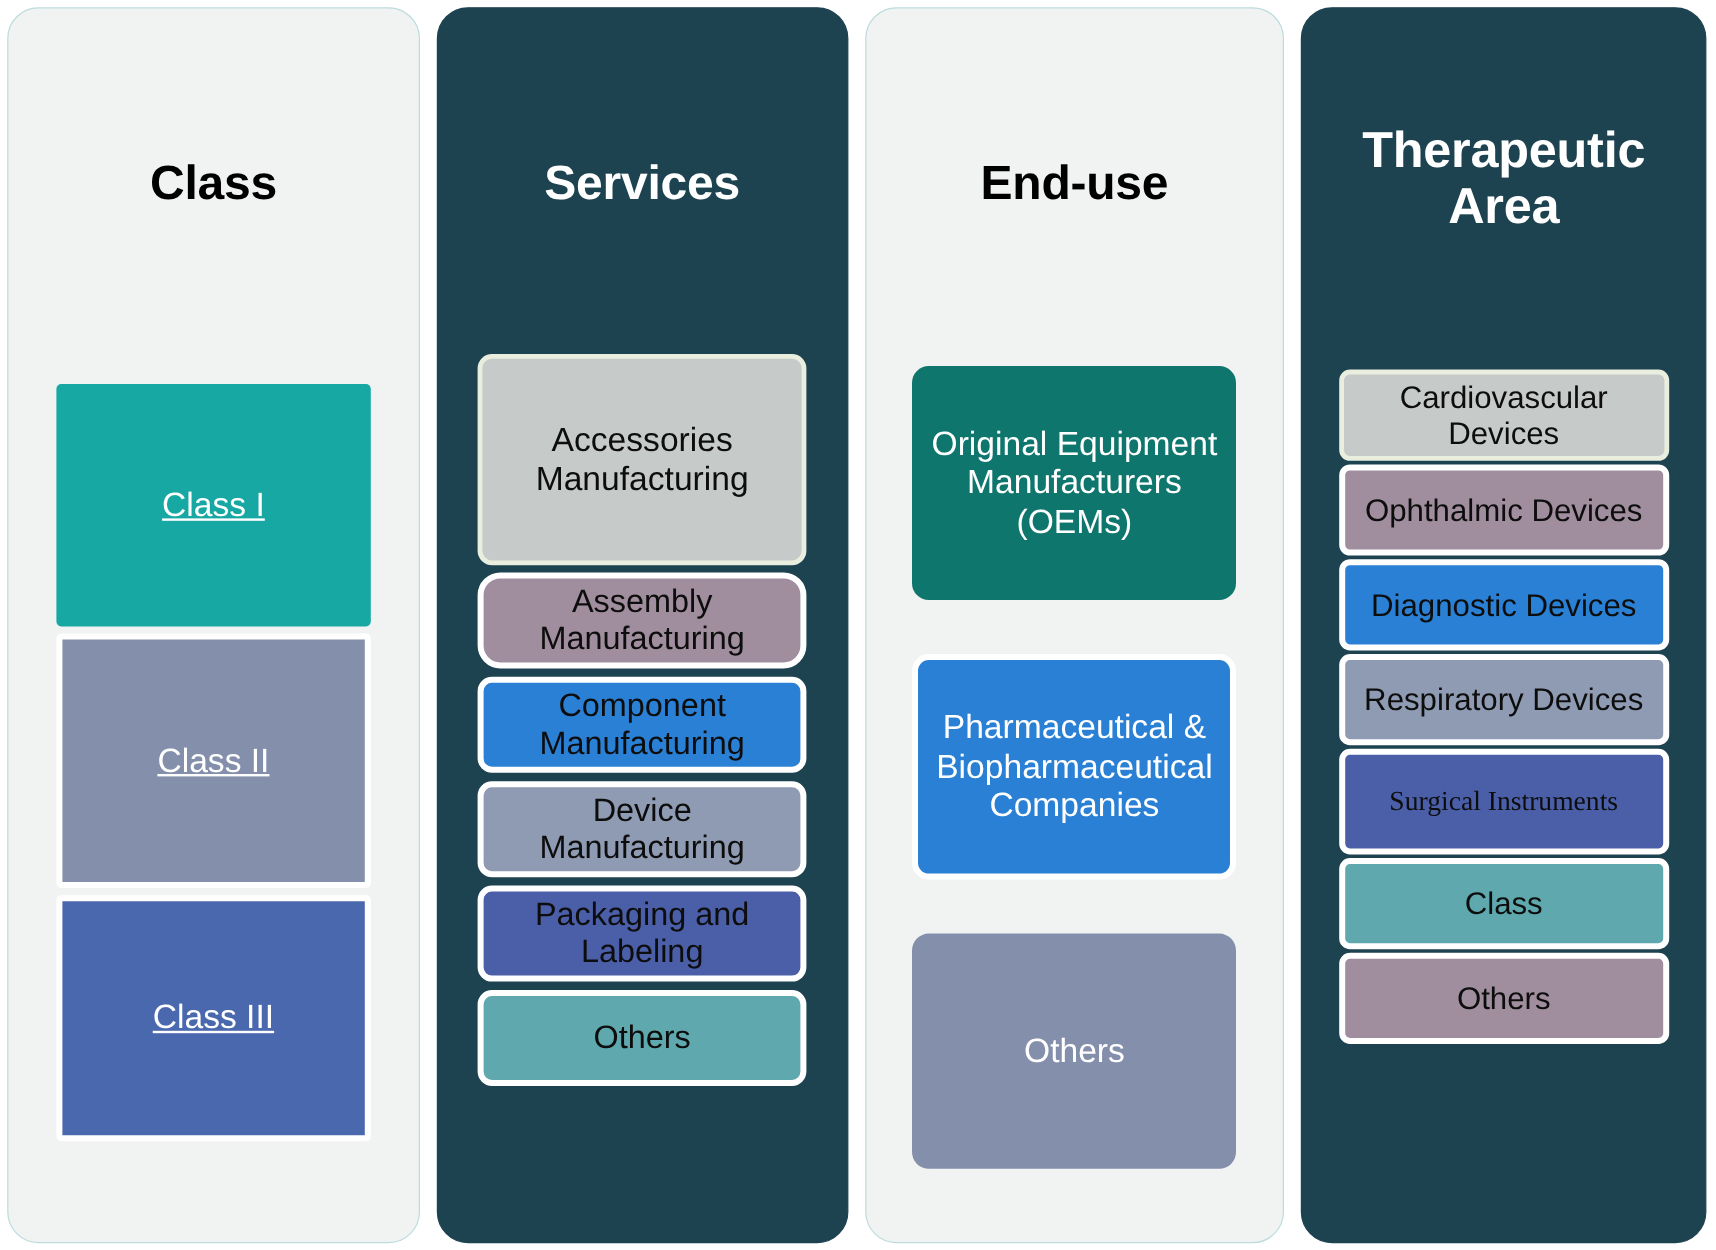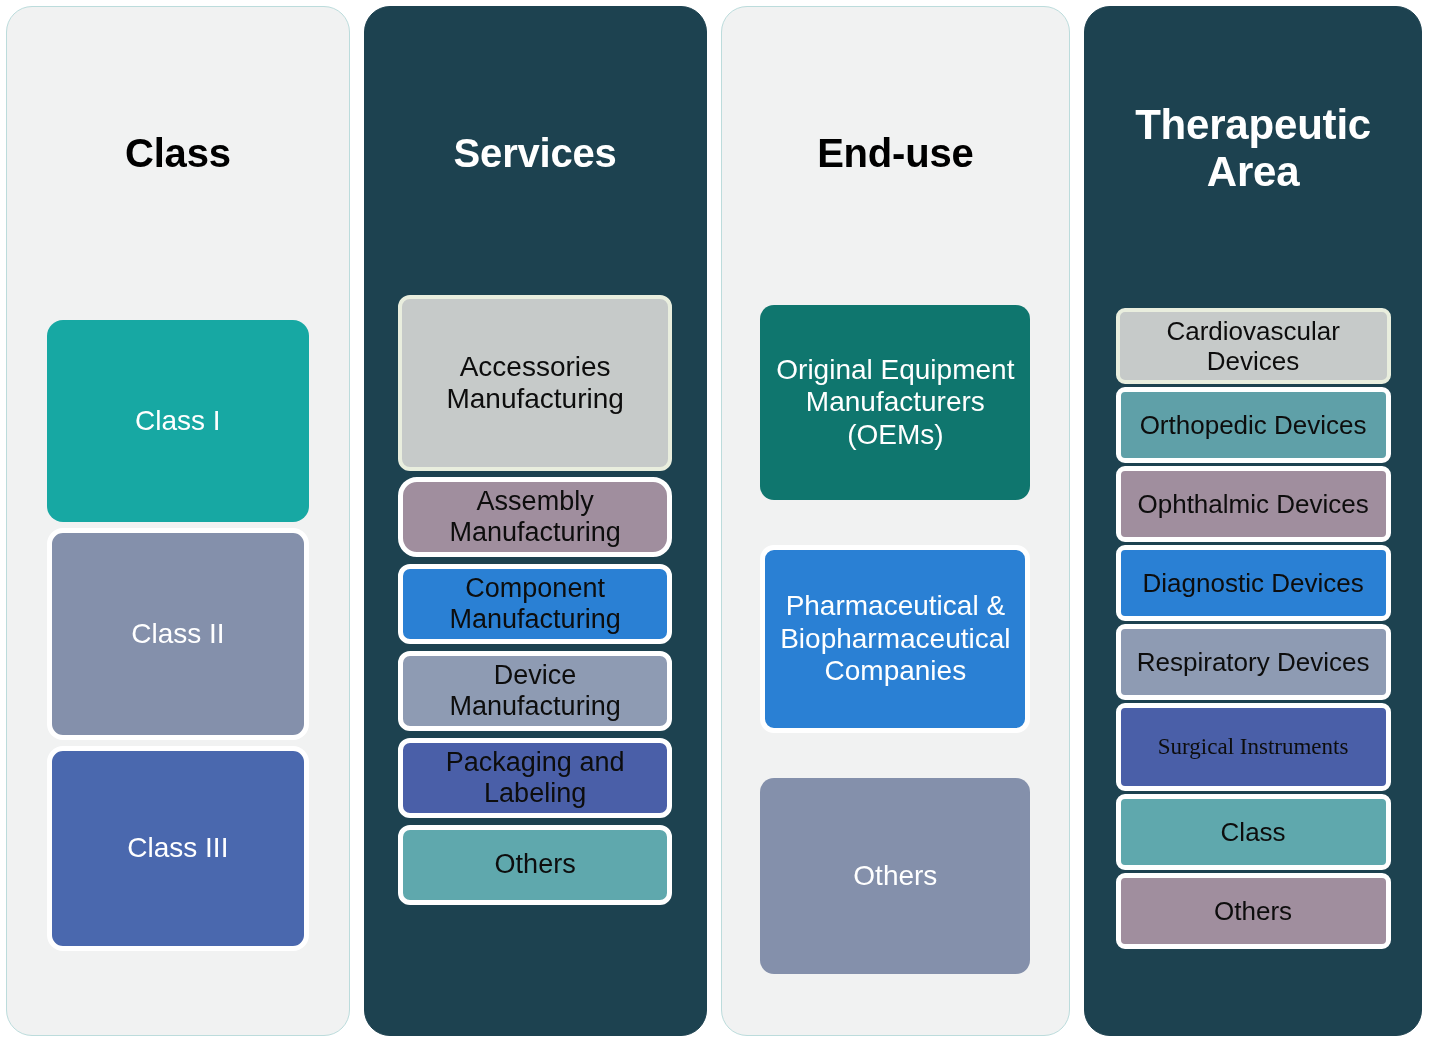--- a/index.html
+++ b/index.html
@@ -55,21 +55,21 @@
     line-height: 1.12;
     letter-spacing: -0.2px;
     width: 92%;
   }
   .title-teal  { color: #000000; }
   .title-white { color: #ffffff; }
 
   
   .col-class .col-title      { font-size: 40px; margin-top: 124px; }
   .col-class .items          { margin-top: 111px; width: 262px; display: flex; flex-direction: column; gap: 0px; }
-  .col-class .chip           { height: 202px; border-radius: 16px; }
+  .col-class .chip           { height: 202px; border-radius: 4px; text-decoration: underline; }
   .col-class .chip + .chip   { margin-top: 6px; }
 
   
   .col-services .col-title   { font-size: 40px; margin-top: 124px; }
   .col-services .items       { margin-top: 86px; width: 274px; display: flex; flex-direction: column; }
   .col-services .chip        { border-radius: 12px; }
 
   
   .col-enduse .col-title     { font-size: 40px; margin-top: 124px; }
   .col-enduse .items         { margin-top: 96px; width: 270px; display: flex; flex-direction: column; }
@@ -157,23 +157,20 @@
       </div>
     </div>
   </section>
 
   <section class="column dark col-therapeutic">
     <h2 class="col-title title-white">Therapeutic Area</h2>
     <div class="items">
       <div class="chip bd-cream txt-dark" style="background:#c6cac9;height:76px;font-size:26px;">
         <span class="chip-label">Cardiovascular Devices</span>
       </div>
-      <div class="chip bd-white txt-dark" style="background:#5fa0a8;height:76px;font-size:26px;margin-top:3px;">
-        <span class="chip-label">Orthopedic Devices</span>
-      </div>
       <div class="chip bd-white txt-dark" style="background:#a08e9e;height:76px;font-size:26px;margin-top:3px;">
         <span class="chip-label">Ophthalmic Devices</span>
       </div>
       <div class="chip bd-white txt-dark" style="background:#2a80d4;height:76px;font-size:26px;margin-top:3px;">
         <span class="chip-label">Diagnostic Devices</span>
       </div>
       <div class="chip bd-white txt-dark" style="background:#8e9bb3;height:76px;font-size:26px;margin-top:3px;">
         <span class="chip-label">Respiratory Devices</span>
       </div>
       <div class="chip bd-white txt-dark" style="background:#4a5fa8;height:88px;font-size:23px;margin-top:3px;font-family:Liberation Serif, serif;">

